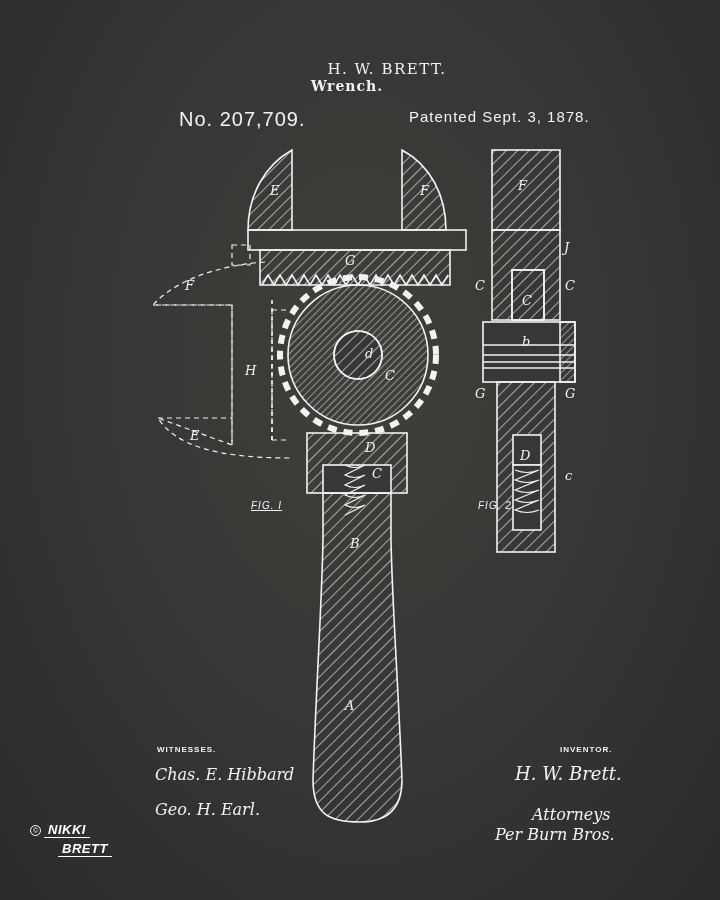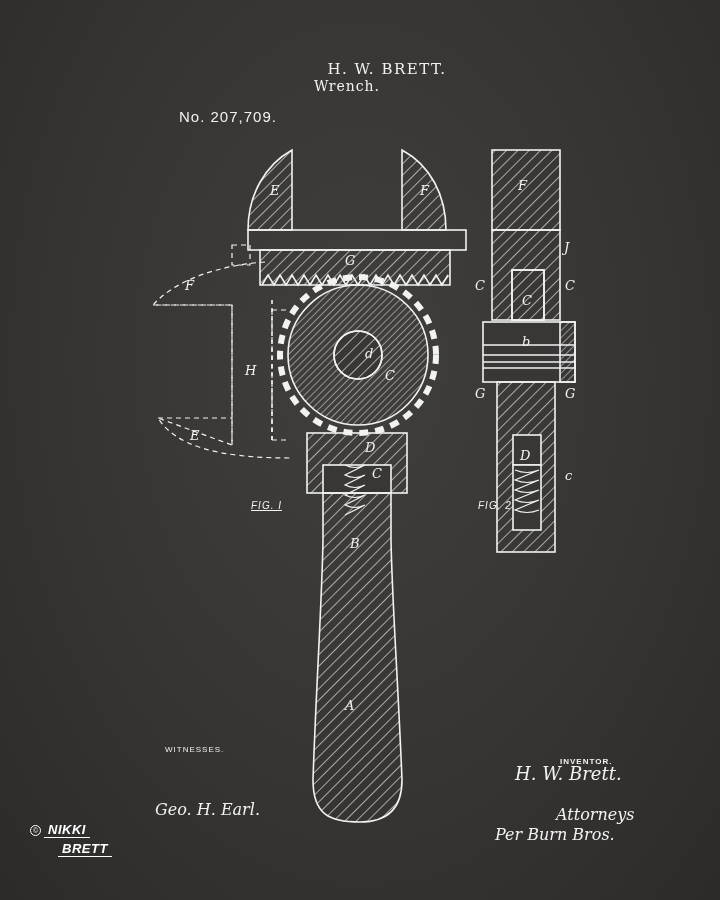--- a/index.html
+++ b/index.html
@@ -2,47 +2,48 @@
 <html><head>
 <meta charset="utf-8">
 <style>
   html,body{margin:0;padding:0;}
   body{width:720px;height:900px;overflow:hidden;background:#363533;font-family:"Liberation Sans",sans-serif;}
   #canvas{position:relative;width:720px;height:900px;
     background:radial-gradient(ellipse at 50% 40%, #403f3c 0%, #363533 55%, #2c2b29 100%);}
   .txt{position:absolute;color:#f2f2f2;white-space:nowrap;padding-left:27px;}
   .serif{font-family:"DejaVu Serif","Liberation Serif",serif;}
   .title{left:0;width:720px;text-align:center;top:60px;font-size:15px;letter-spacing:1.5px;}
-  .subtitle{left:0;width:640px;text-align:center;top:78px;font-size:14px;letter-spacing:1px;}
-  .patno{left:152px;top:108px;font-size:15px;letter-spacing:1px;font-family:"Liberation Sans",sans-serif;}
+  .subtitle{left:0;width:640px;text-align:center;top:78px;font-size:14px;letter-spacing:1px;font-weight:bold;}
+  .patno{left:152px;top:108px;font-size:20px;letter-spacing:1px;font-family:"Liberation Sans",sans-serif;}
   .patdate{left:382px;top:108px;font-size:15px;letter-spacing:1px;font-family:"Liberation Sans",sans-serif;}
   .fig1{left:224px;top:500px;font-size:10px;font-style:italic;letter-spacing:1px;text-decoration:underline;}
   .fig2{left:451px;top:500px;font-size:10px;font-style:italic;letter-spacing:1px;}
-  .witlabel{left:130px;top:745px;font-size:8px;font-weight:normal;letter-spacing:1px;margin-left:8px;}
-  .invlabel{left:533px;top:745px;font-size:8px;font-weight:bold;letter-spacing:1px;margin-top:12px;}
+  .witlabel{left:130px;top:745px;font-size:8px;font-weight:bold;letter-spacing:1px;}
+  .invlabel{left:533px;top:745px;font-size:8px;font-weight:bold;letter-spacing:1px;}
   .sig{font-family:"DejaVu Serif","Liberation Serif",serif;font-style:italic;font-size:16px;}
   .w1{left:128px;top:765px;}
   .w2{left:128px;top:800px;font-size:16px;}
   .i1{left:488px;top:763px;font-size:18px;}
   .i2{left:468px;top:784px;margin-top:41px;}
-  .i3{left:505px;top:805px;margin-left:24px;}
+  .i3{left:505px;top:805px;}
   #logo{position:absolute;left:30px;top:822px;width:82px;height:40px;font-style:italic;}
   .logo-line1{position:absolute;left:14px;top:0;color:#fff;font-weight:bold;font-size:13px;letter-spacing:0.5px;border-bottom:1px solid #fff;padding:0 4px;}
   .logo-line2{position:absolute;left:28px;top:19px;color:#fff;font-weight:bold;font-size:13px;letter-spacing:0.5px;border-bottom:1px solid #fff;padding:0 4px;}
   .logo-copy{position:absolute;left:0;top:3px;width:9px;height:9px;border:1px solid #fff;border-radius:50%;color:#fff;font-size:7px;line-height:9px;text-align:center;}
   svg#drawing{position:absolute;left:0;top:0;}
 </style>
 </head>
 <body>
 
 <div id="canvas">
 
   <div class="txt serif title">H. W. BRETT.</div>
   <div class="txt serif subtitle">Wrench.</div>
   <div class="txt patno">No. 207,709.</div>
+  <div class="txt patdate">Patented Sept. 3, 1878.</div>
 
   <svg id="drawing" width="720" height="900" viewBox="0 0 720 900">
     <defs>
       <pattern id="hatch" patternUnits="userSpaceOnUse" width="8" height="8" patternTransform="rotate(45)">
         <line x1="0" y1="0" x2="0" y2="8" stroke="#eaeaea" stroke-width="1.3"></line>
       </pattern>
       <pattern id="hatchFine" patternUnits="userSpaceOnUse" width="5" height="5" patternTransform="rotate(45)">
         <line x1="0" y1="0" x2="0" y2="5" stroke="#eaeaea" stroke-width="1"></line>
       </pattern>
     </defs>
@@ -126,20 +127,21 @@
         <text x="520" y="460">D</text>
         <text x="565" y="480">c</text>
       </g>
     </g>
   </svg>
 
   <div class="txt fig1">FIG. I</div>
   <div class="txt fig2">FIG. 2</div>
 
   <div class="txt witlabel">WITNESSES.</div>
+  <div class="txt sig w1">Chas. E. Hibbard</div>
   <div class="txt sig w2">Geo. H. Earl.</div>
 
   <div class="txt invlabel">INVENTOR.</div>
   <div class="txt sig i1">H. W. Brett.</div>
   <div class="txt sig i2">Per Burn Bros.</div>
   <div class="txt sig i3">Attorneys</div>
 
   <div id="logo">
     <div class="logo-copy">©</div>
     <div class="logo-line1">NIKKI</div>

